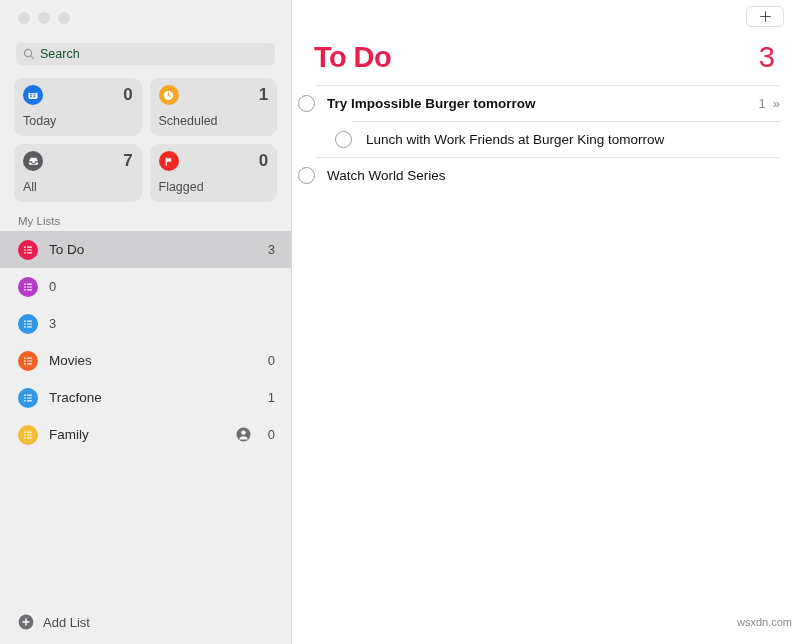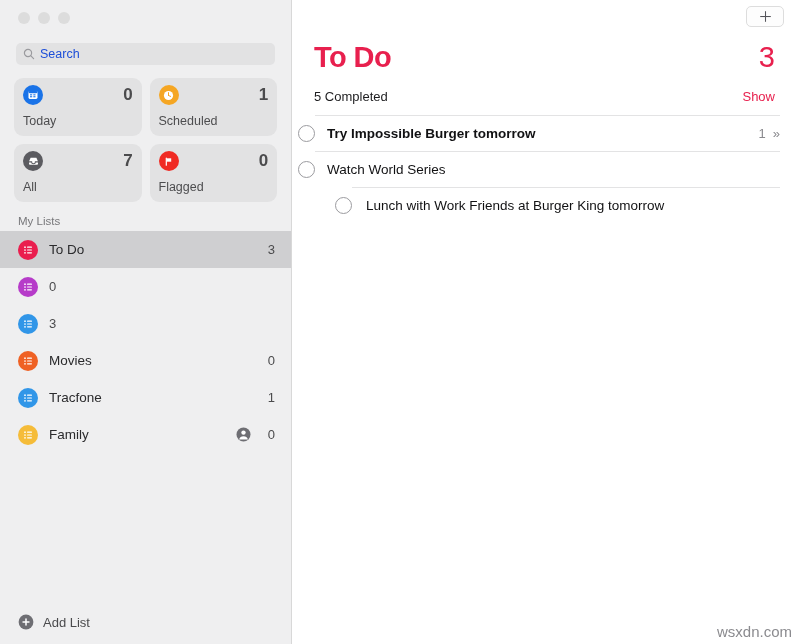--- a/index.html
+++ b/index.html
@@ -45,21 +45,21 @@
     background: #e2e2e3;
     border-radius: 5px;
     display: flex;
     align-items: center;
     padding: 0 7px;
     gap: 5px;
   }
   .search-box .mag { flex: 0 0 auto; display:block; }
   .search-ph {
     font-size: 12.5px;
-    color: #1d4ed8;
+    color: #14532d;
     line-height: 1;
   }
 
   
   .cards {
     display: grid;
     grid-template-columns: 1fr 1fr;
     gap: 8px;
     padding: 13px 14px 0 14px;
   }
@@ -226,22 +226,22 @@
     font-size: 13px;
   }
   
   .lvl0 { padding-left: 6px; }
   .lvl0 .task-body { padding-left: 12px; }
   .lvl1 { padding-left: 43px; }
   .lvl1 .task-body { padding-left: 14px; }
 
   .watermark {
     position: absolute;
-    right: 8px; bottom: 4px;
-    font-size: 15px;
+    right: 8px; bottom: 16px;
+    font-size: 11px;
     color: #8b8b8f;
   }
 </style>
 </head>
 <body>
 
 <div id="app">
 
   <div id="sidebar">
 
@@ -443,58 +443,54 @@
           <rect x="5.98" y="1.2" width="1.05" height="10.6" fill="#55555a"></rect>
         </svg>
       </div>
     </div>
 
     <div class="header-row">
       <div class="list-title" style="color:#e8204e">To Do</div>
       <div class="list-total" style="color:#e8204e">3</div>
     </div>
 
-    <div class="completed-row">
-      <span class="completed-label">5 Completed</span>
-      <span class="show-link" style="color:#e8204e">Show</span>
-    </div>
 
     <div class="tasks">
 
       <div class="task lvl0">
         <span class="task-lead">
             <span class="task-circle"></span>
           </span>
         <span class="task-body">
           <span class="task-title bold">Try Impossible Burger tomorrow</span>
           <span class="task-meta">
             <span>1</span>
             <span>»</span>
           </span>
         </span>
       </div>
 
+      <div class="task lvl1">
+        <span class="task-lead">
+            <span class="task-circle"></span>
+          </span>
+        <span class="task-body">
+          <span class="task-title">Lunch with Work Friends at Burger King tomorrow</span>
+          <span class="task-meta"></span>
+        </span>
+      </div>
+
       <div class="task lvl0">
         <span class="task-lead">
             <span class="task-circle"></span>
           </span>
         <span class="task-body">
           <span class="task-title">Watch World Series</span>
           <span class="task-meta"></span>
         </span>
       </div>
 
-      <div class="task lvl1">
-        <span class="task-lead">
-            <span class="task-circle"></span>
-          </span>
-        <span class="task-body">
-          <span class="task-title">Lunch with Work Friends at Burger King tomorrow</span>
-          <span class="task-meta"></span>
-        </span>
-      </div>
-
     </div>
 
     <div class="watermark">wsxdn.com</div>
 
   </div>
 </div>
 
 </body></html>

